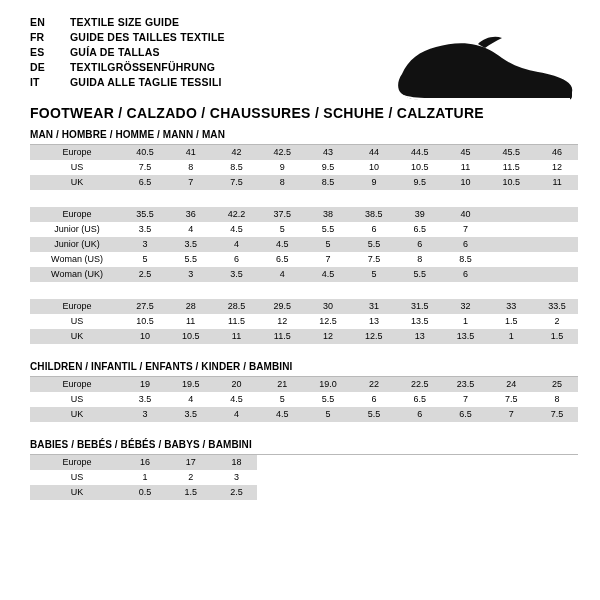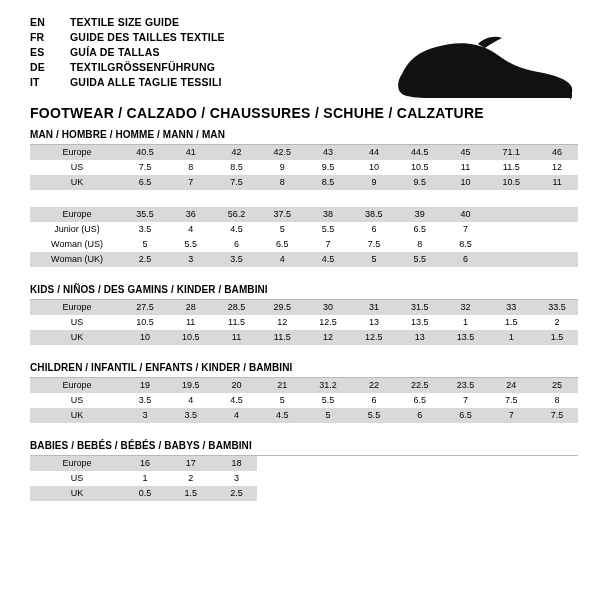--- a/index.html
+++ b/index.html
@@ -154,21 +154,21 @@
         <tr class="shaded">
           <td class="rowlabel">Europe</td>
           <td>40.5</td>
           <td>41</td>
           <td>42</td>
           <td>42.5</td>
           <td>43</td>
           <td>44</td>
           <td>44.5</td>
           <td>45</td>
-          <td>71.1</td>
+          <td>45.5</td>
           <td>46</td>
         </tr>
         <tr class="plain">
           <td class="rowlabel">US</td>
           <td>7.5</td>
           <td>8</td>
           <td>8.5</td>
           <td>9</td>
           <td>9.5</td>
           <td>10</td>
@@ -194,39 +194,52 @@
     </table>
   </div>
 
   <div class="block">
     <table class="sizes">
       <tbody>
         <tr class="shaded">
           <td class="rowlabel">Europe</td>
           <td>35.5</td>
           <td>36</td>
-          <td>56.2</td>
+          <td>42.2</td>
           <td>37.5</td>
           <td>38</td>
           <td>38.5</td>
           <td>39</td>
           <td>40</td>
           <td></td>
           <td></td>
         </tr>
         <tr class="plain">
           <td class="rowlabel">Junior (US)</td>
           <td>3.5</td>
           <td>4</td>
           <td>4.5</td>
           <td>5</td>
           <td>5.5</td>
           <td>6</td>
           <td>6.5</td>
           <td>7</td>
+          <td></td>
+          <td></td>
+        </tr>
+        <tr class="shaded">
+          <td class="rowlabel">Junior (UK)</td>
+          <td>3</td>
+          <td>3.5</td>
+          <td>4</td>
+          <td>4.5</td>
+          <td>5</td>
+          <td>5.5</td>
+          <td>6</td>
+          <td>6</td>
           <td></td>
           <td></td>
         </tr>
         <tr class="plain">
           <td class="rowlabel">Woman (US)</td>
           <td>5</td>
           <td>5.5</td>
           <td>6</td>
           <td>6.5</td>
           <td>7</td>
@@ -247,21 +260,20 @@
           <td>5.5</td>
           <td>6</td>
           <td></td>
           <td></td>
         </tr>
       </tbody>
     </table>
   </div>
 
   <div class="block">
-    <div class="block-title">KIDS / NIÑOS / DES GAMINS / KINDER / BAMBINI</div>
     <table class="sizes">
       <tbody>
         <tr class="shaded">
           <td class="rowlabel">Europe</td>
           <td>27.5</td>
           <td>28</td>
           <td>28.5</td>
           <td>29.5</td>
           <td>30</td>
           <td>31</td>
@@ -303,21 +315,21 @@
   <div class="block">
     <div class="block-title">CHILDREN / INFANTIL / ENFANTS / KINDER / BAMBINI</div>
     <table class="sizes">
       <tbody>
         <tr class="shaded">
           <td class="rowlabel">Europe</td>
           <td>19</td>
           <td>19.5</td>
           <td>20</td>
           <td>21</td>
-          <td>31.2</td>
+          <td>19.0</td>
           <td>22</td>
           <td>22.5</td>
           <td>23.5</td>
           <td>24</td>
           <td>25</td>
         </tr>
         <tr class="plain">
           <td class="rowlabel">US</td>
           <td>3.5</td>
           <td>4</td>

